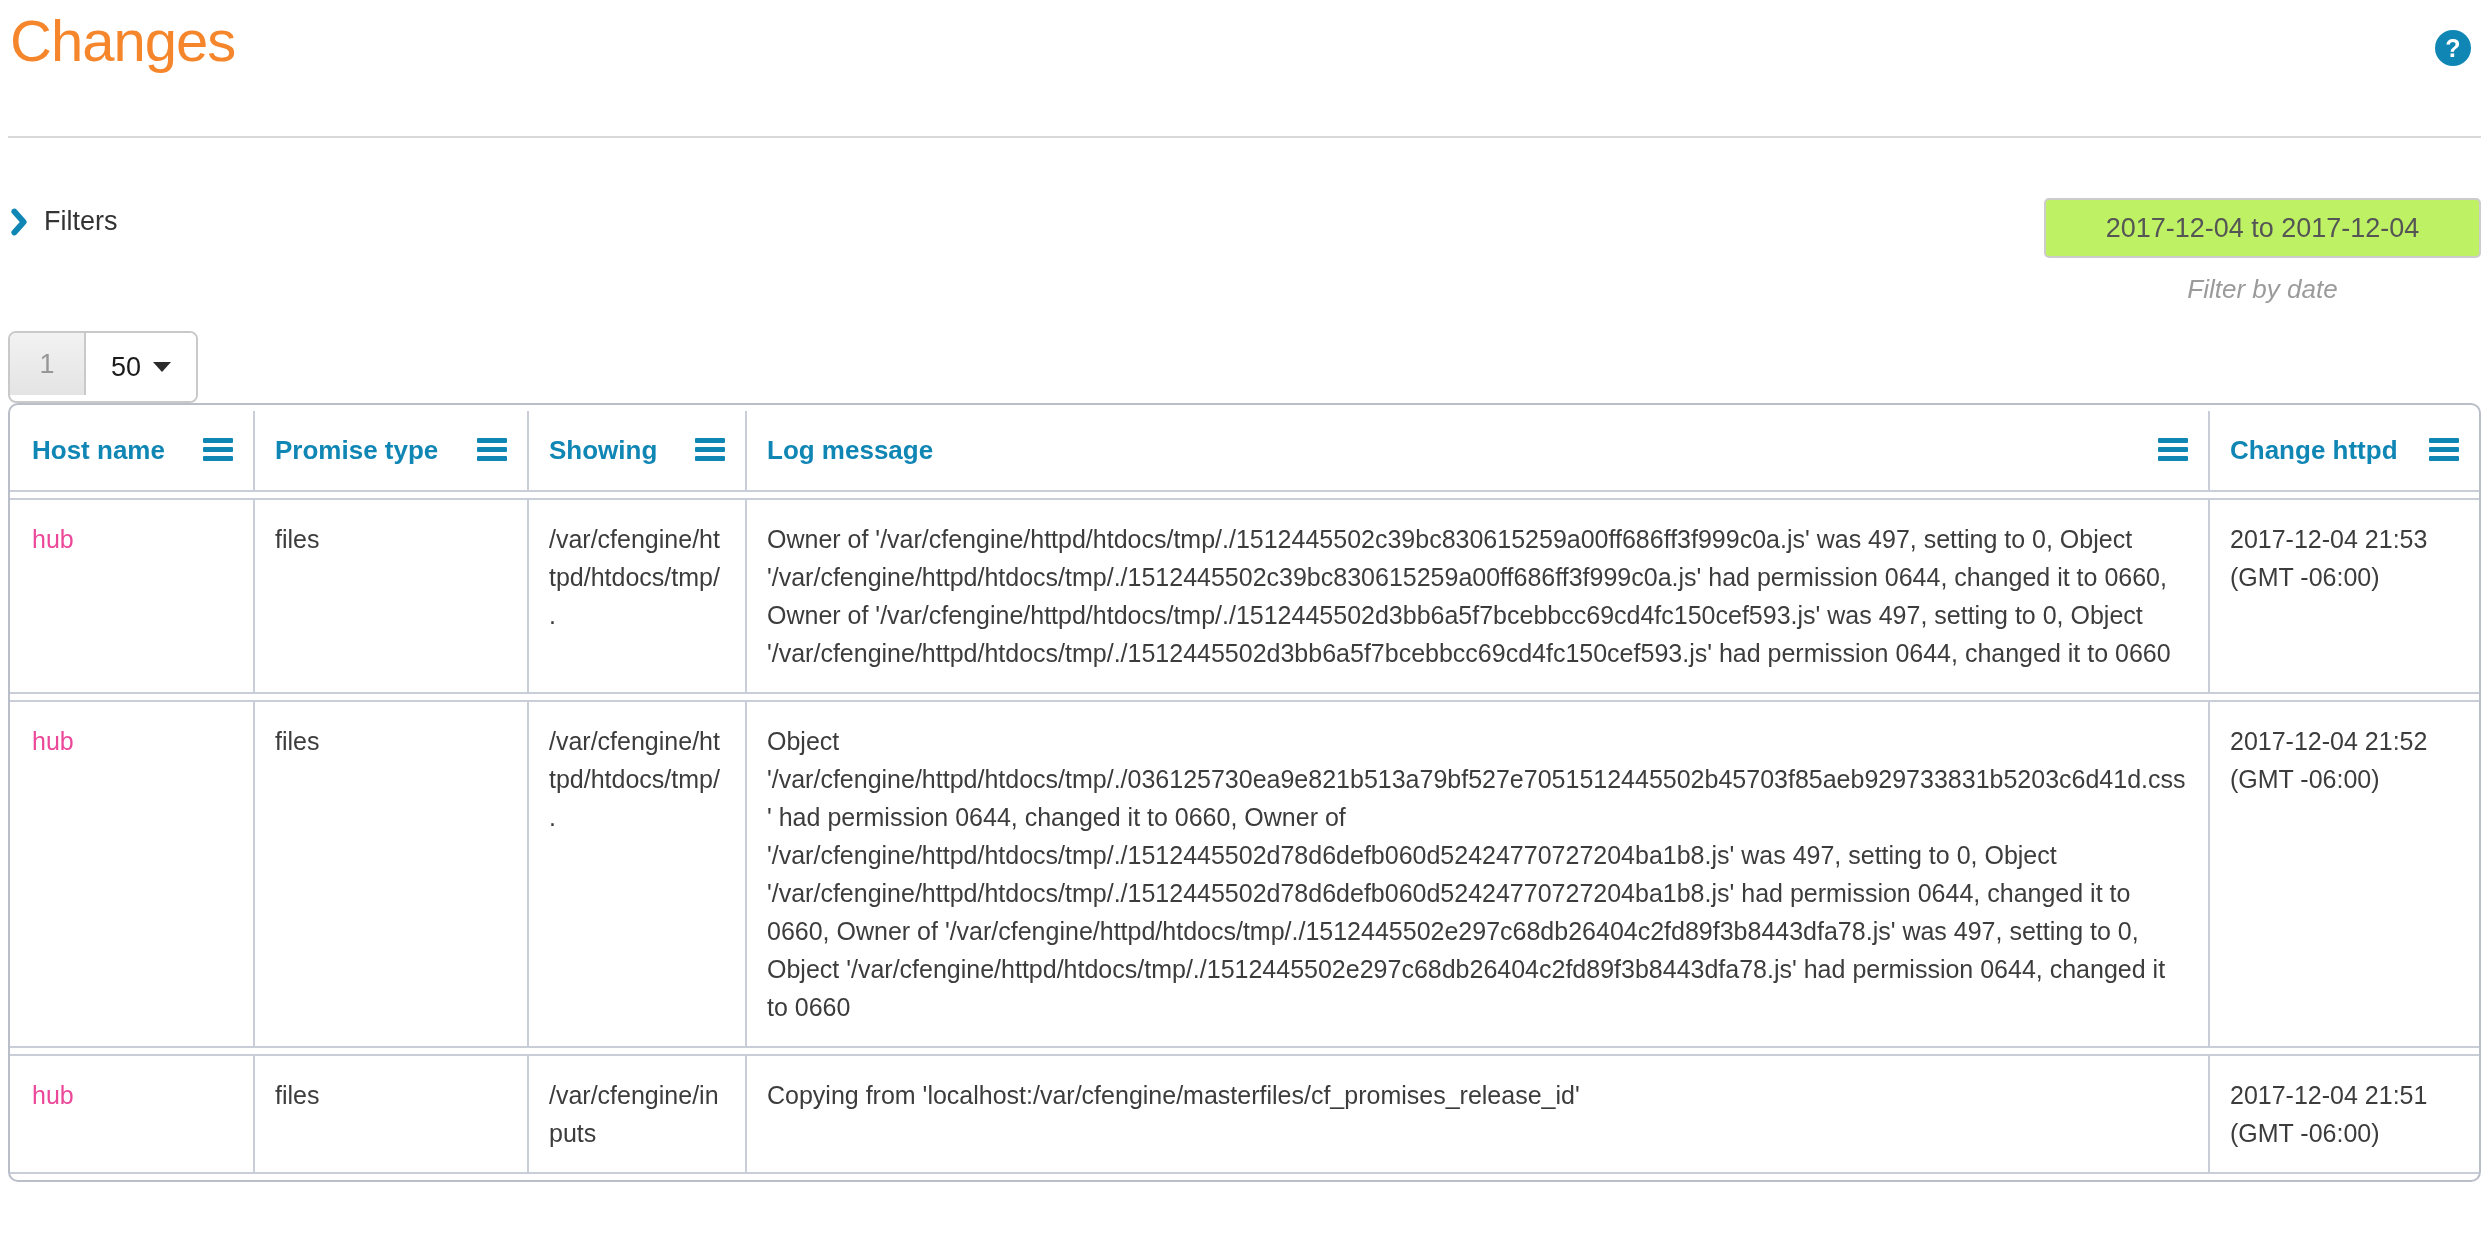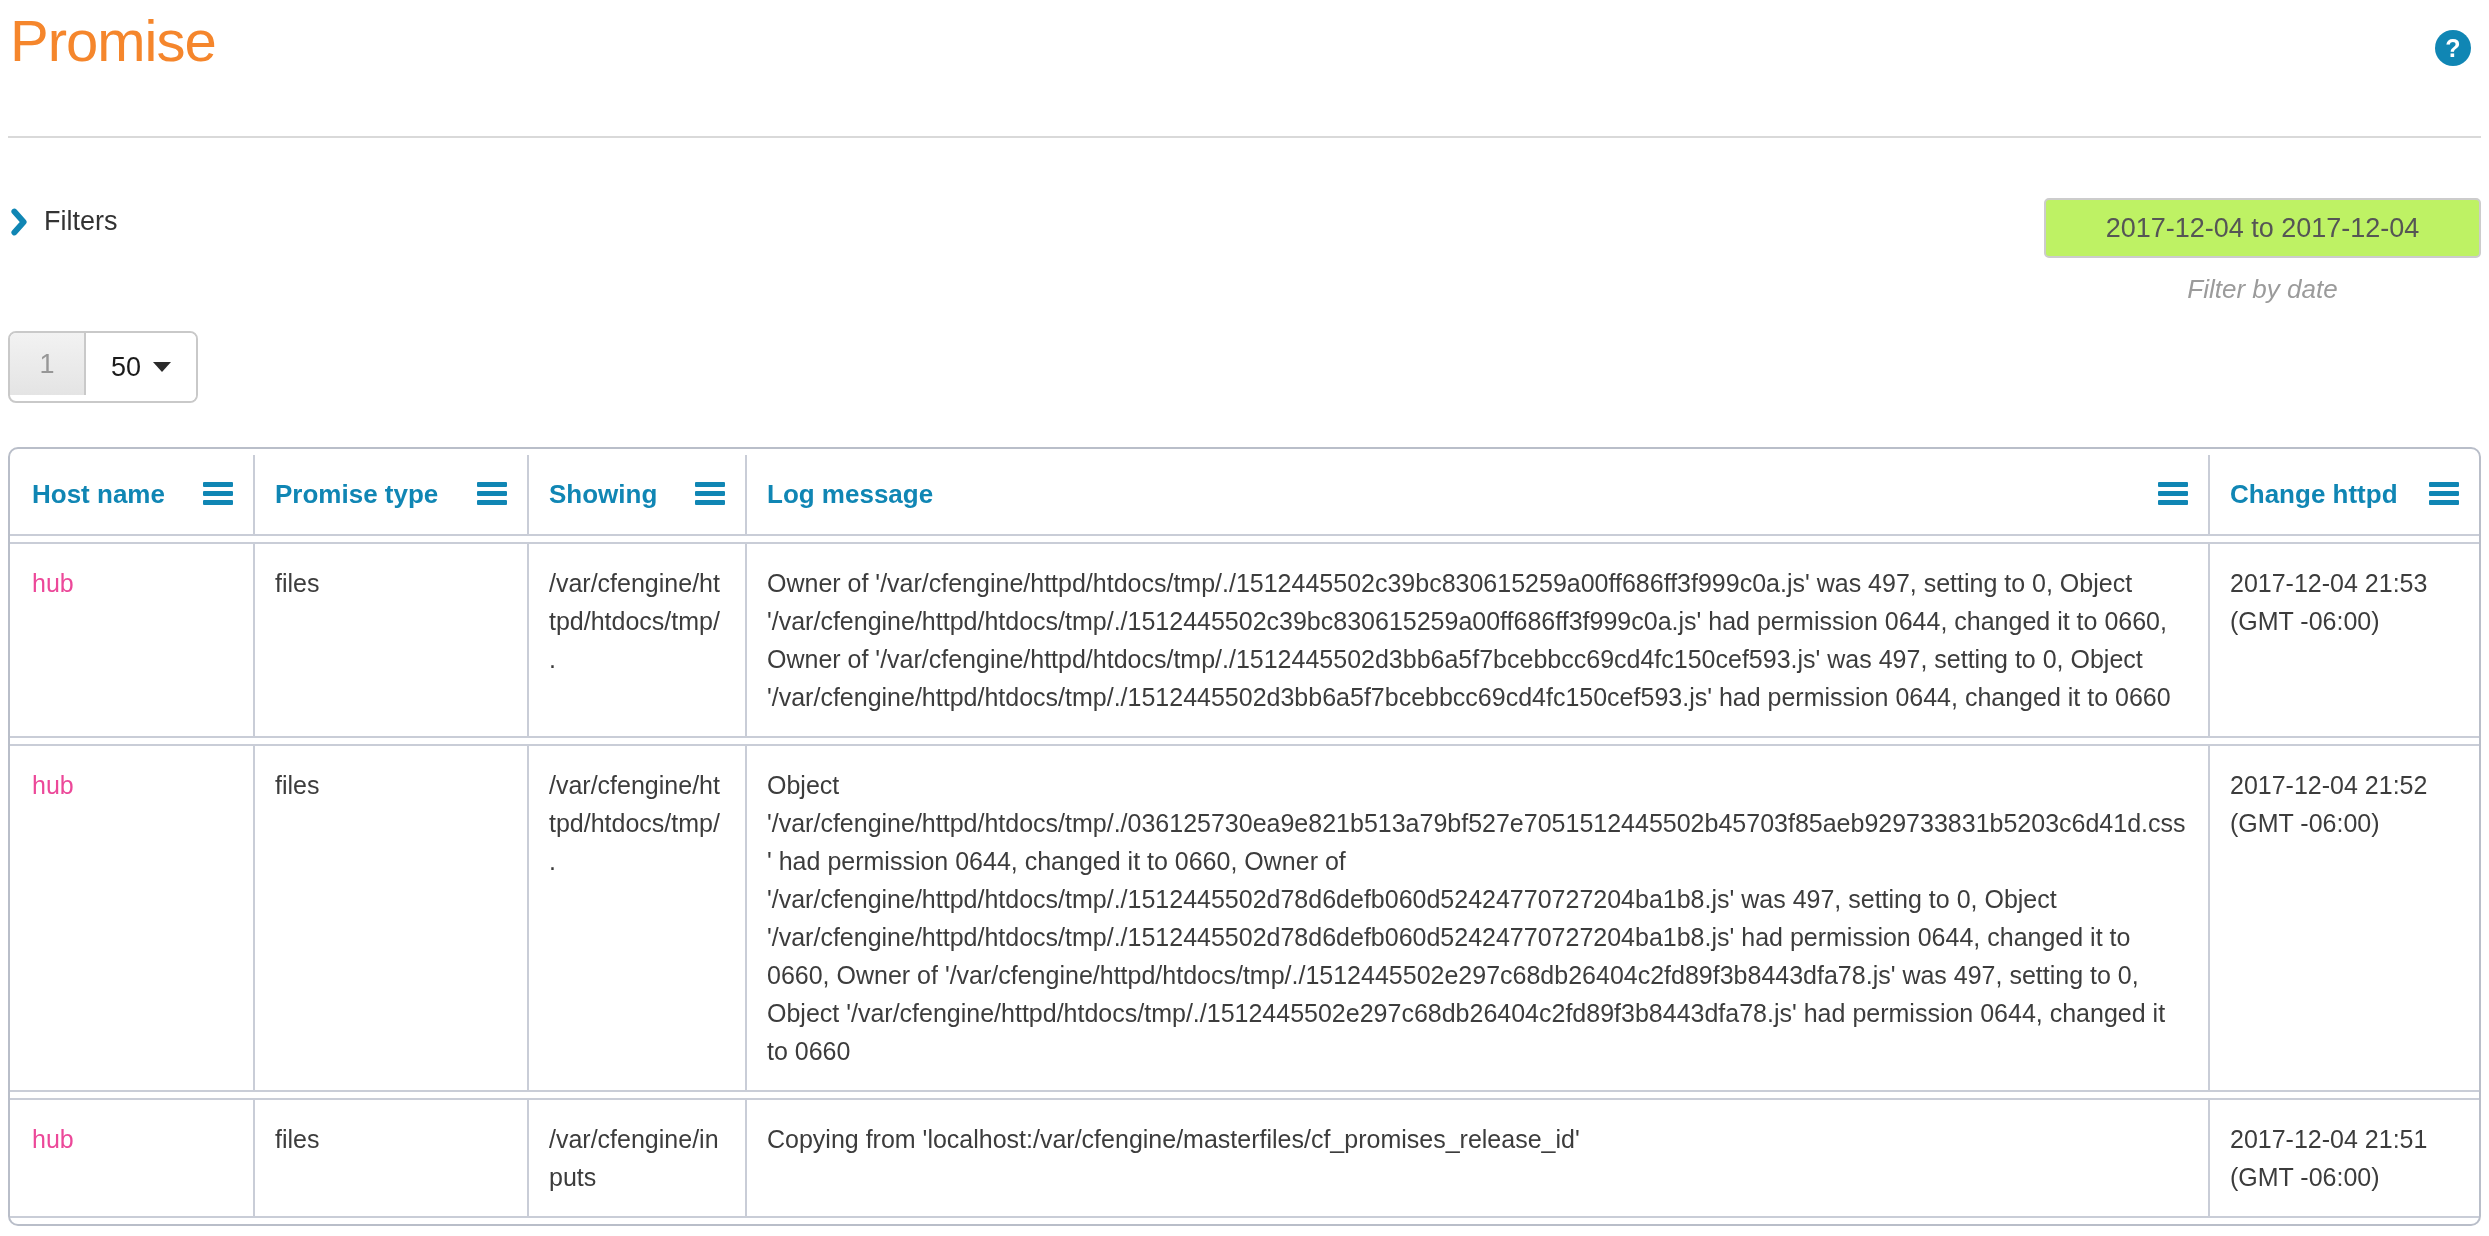--- a/index.html
+++ b/index.html
@@ -49,21 +49,21 @@
     font-family:inherit; font-size:27px; cursor:pointer;
   }
   .size-btn {
     width:110px; height:68px; border:none; background:#fff; color:#1b1b1b;
     font-family:inherit; font-size:27px; cursor:pointer;
     display:flex; align-items:center; justify-content:center; gap:12px;
   }
   .caret { width:0; height:0; border-left:9px solid transparent; border-right:9px solid transparent; border-top:10px solid #2b2b2b; }
 
   
-  .table-wrap { margin-top:44px; border:2px solid #b9bec9; border-radius:10px; }
+  .table-wrap { border:2px solid #b9bec9; border-radius:10px; }
   table { width:100%; border-collapse:separate; border-spacing:0 6px; table-layout:fixed; }
   th, td { text-align:left; vertical-align:top; padding:20px; }
   th:not(:last-child), td:not(:last-child) { border-right:2px solid #c9cdd7; }
   th { border-bottom:2px solid #c9cdd7; padding-top:24px; padding-bottom:24px; }
   td { border-top:2px solid #c9cdd7; border-bottom:2px solid #c9cdd7;
        font-size:25px; line-height:38px; color:#3c3c3c;
        overflow-wrap:break-word; word-wrap:break-word; }
   tr td:first-child, tr th:first-child { padding-left:22px; }
   .th-inner { display:flex; align-items:center; justify-content:space-between; }
   .col-label { color:#1086b4; font-size:26px; font-weight:700; white-space:nowrap; }
@@ -71,21 +71,21 @@
   col.c-host { width:245px; } col.c-ptype { width:274px; } col.c-promiser { width:218px; }
   col.c-time { width:269px; }
   a.host-link { color:#ec4899; text-decoration:none; }
 </style>
 </head>
 <body>
 
 <div class="page">
 
   <div class="hdr">
-    <h1>Promise</h1>
+    <h1>Changes</h1>
     <div class="help">?</div>
   </div>
 
   <hr class="rule">
 
   <div class="filters-row">
     <div class="filters-toggle">
       <span class="chev">
         <svg width="18" height="28" viewBox="0 0 14 24">
             <path d="M3 3 L11 12 L3 21" fill="none" stroke="#1086b4" stroke-width="5" stroke-linecap="round" stroke-linejoin="round"></path>

